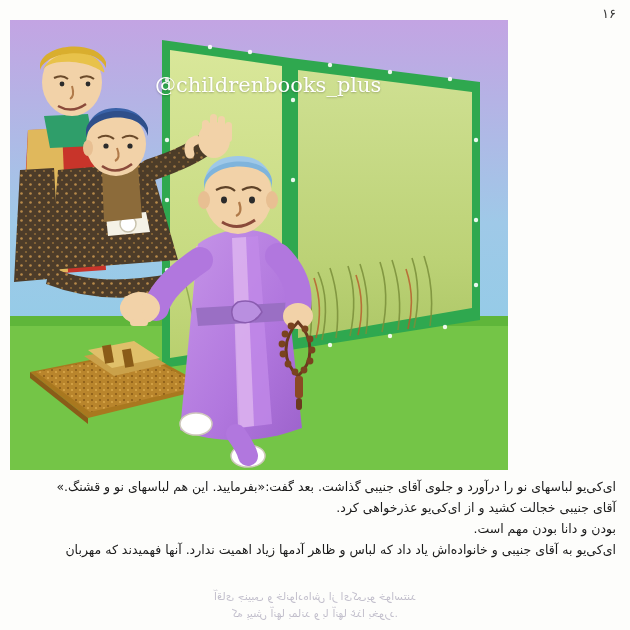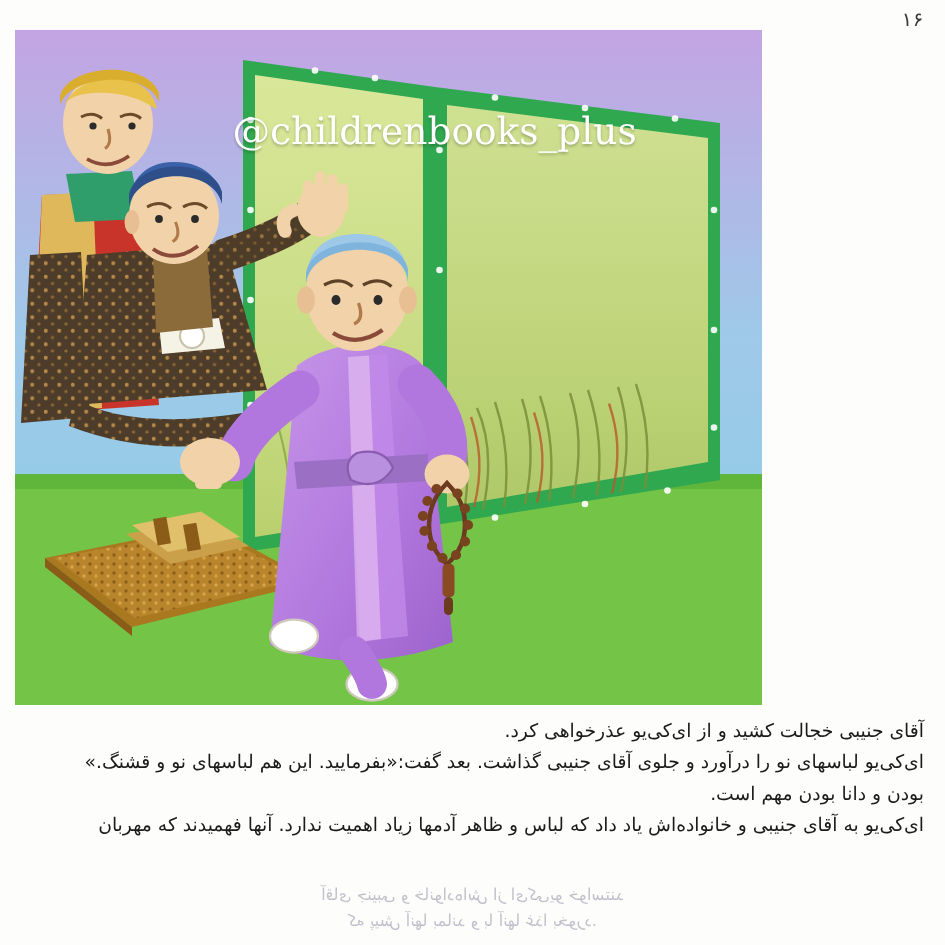--- a/index.html
+++ b/index.html
@@ -20,41 +20,41 @@
     background: #fdfdfb;
   }
 
   
   .page-number {
     position: absolute;
     top: 6px;
     right: 14px;
     font-size: 13px;
     color: #3a3a3a;
-    font-family: Liberation Mono, monospace;
+    font-family: Liberation Serif, serif;
     letter-spacing: 0.5px;
   }
 
   
   .illustration {
     position: absolute;
     left: 10px;
     top: 20px;
     width: 498px;
     height: 450px;
     overflow: hidden;
     background: #ffffff;
   }
   .illu-svg { display: block; }
 
   .watermark {
     position: absolute;
     left: 145px;
     top: 53px;
-    font-size: 25px;
+    font-size: 21px;
     color: #ffffff;
     font-family: "DejaVu Serif", serif;
     text-shadow: 0 1px 2px rgba(0,0,0,0.25);
     white-space: nowrap;
     pointer-events: none;
   }
 
   
   .text-block {
     position: absolute;
@@ -323,22 +323,22 @@
         <ellipse cx="186" cy="404" rx="16" ry="11" fill="#ffffff" stroke="#cfc9bc" stroke-width="1.5"></ellipse>
         <ellipse cx="238" cy="436" rx="17" ry="11" fill="#ffffff" stroke="#cfc9bc" stroke-width="1.5"></ellipse>
         <path d="M226 414 q10 14 12 22" stroke="#b177de" stroke-width="20" fill="none" stroke-linecap="round"></path>
       </g>
 
     </svg>
     <div class="watermark">@childrenbooks_plus</div>
   </div>
 
   <div class="text-block">
+    <p>ای‌کی‌یو لباسهای نو را درآورد و جلوی آقای جنیبی گذاشت. بعد گفت:«بفرمایید. این هم لباسهای نو و قشنگ.»</p>
     <p>آقای جنیبی خجالت کشید و از ای‌کی‌یو عذرخواهی کرد.</p>
-    <p>ای‌کی‌یو لباسهای نو را درآورد و جلوی آقای جنیبی گذاشت. بعد گفت:«بفرمایید. این هم لباسهای نو و قشنگ.»</p>
     <p>بودن و دانا بودن مهم است.</p>
     <p>ای‌کی‌یو به آقای جنیبی و خانواده‌اش یاد داد که لباس و ظاهر آدمها زیاد اهمیت ندارد. آنها فهمیدند که مهربان</p>
   </div>
 
   <div class="ghost">
     <span>آقای جنیبی و خانواده‌اش از ای‌کی‌یو خواستند</span>
     <span>که پیش آنها بماند و با آنها غذا بخورد.</span>
   </div>
 
 </div>

